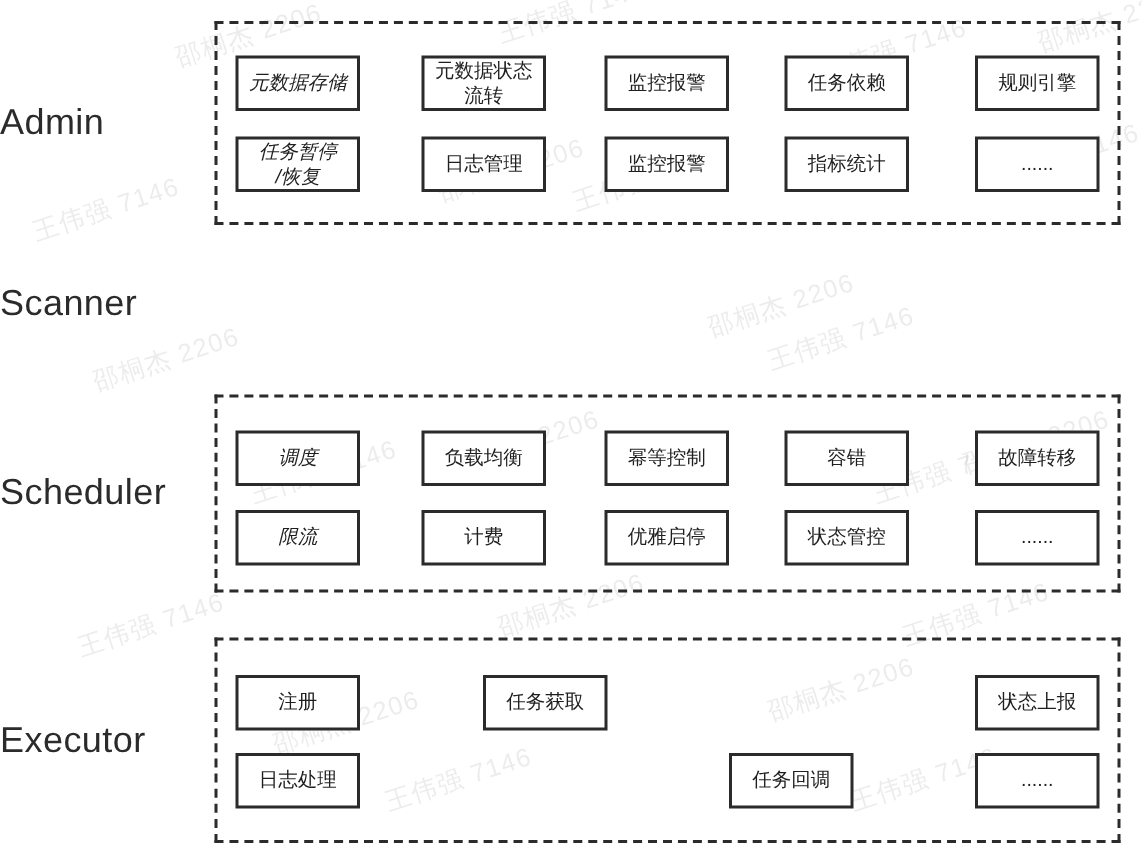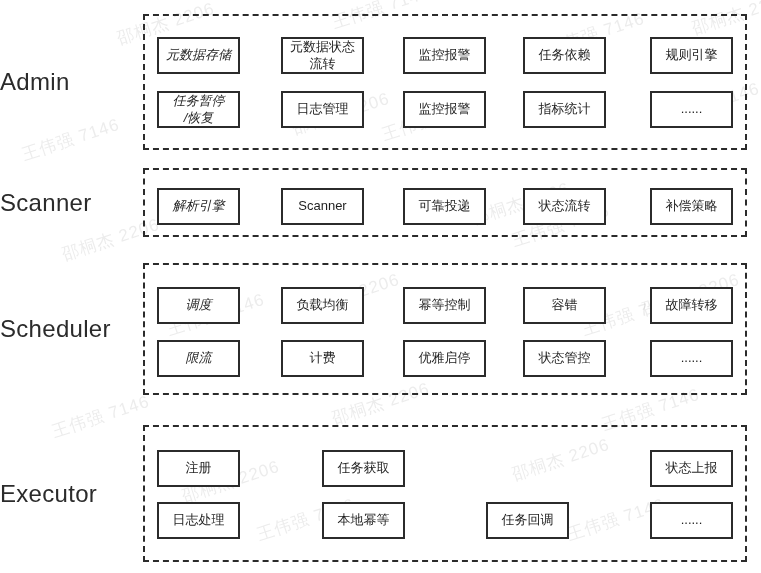--- a/index.html
+++ b/index.html
@@ -114,29 +114,20 @@
         <div class="box x1">日志管理</div>
         <div class="box x2">监控报警</div>
         <div class="box x3">指标统计</div>
         <div class="box x4">......</div>
       </div>
     </div>
   </div>
 
   <div class="section" id="sec-trigger">
     <div class="section-label">Scanner</div>
-    <div class="frame">
-      <div class="row" style="top:18px">
-        <div class="box x0">解析引擎</div>
-        <div class="box x1">Scanner</div>
-        <div class="box x2">可靠投递</div>
-        <div class="box x3">状态流转</div>
-        <div class="box x4">补偿策略</div>
-      </div>
-    </div>
   </div>
 
   <div class="section" id="sec-scheduler">
     <div class="section-label">Scheduler</div>
     <div class="frame">
       <div class="row" style="top:22px">
         <div class="box x0">调度</div>
         <div class="box x2">幂等控制</div>
         <div class="box x1">负载均衡</div>
         <div class="box x3">容错</div>
@@ -155,20 +146,19 @@
   <div class="section" id="sec-executor">
     <div class="section-label">Executor</div>
     <div class="frame">
       <div class="row" style="top:23px">
         <div class="box e0">注册</div>
         <div class="box e1">任务获取</div>
         <div class="box e3">状态上报</div>
       </div>
       <div class="row" style="top:75px">
         <div class="box e0">日志处理</div>
-        <div class="box e1">本地幂等</div>
         <div class="box e2">任务回调</div>
         <div class="box e3">......</div>
       </div>
     </div>
   </div>
 
 </div>
 
 </body></html>

